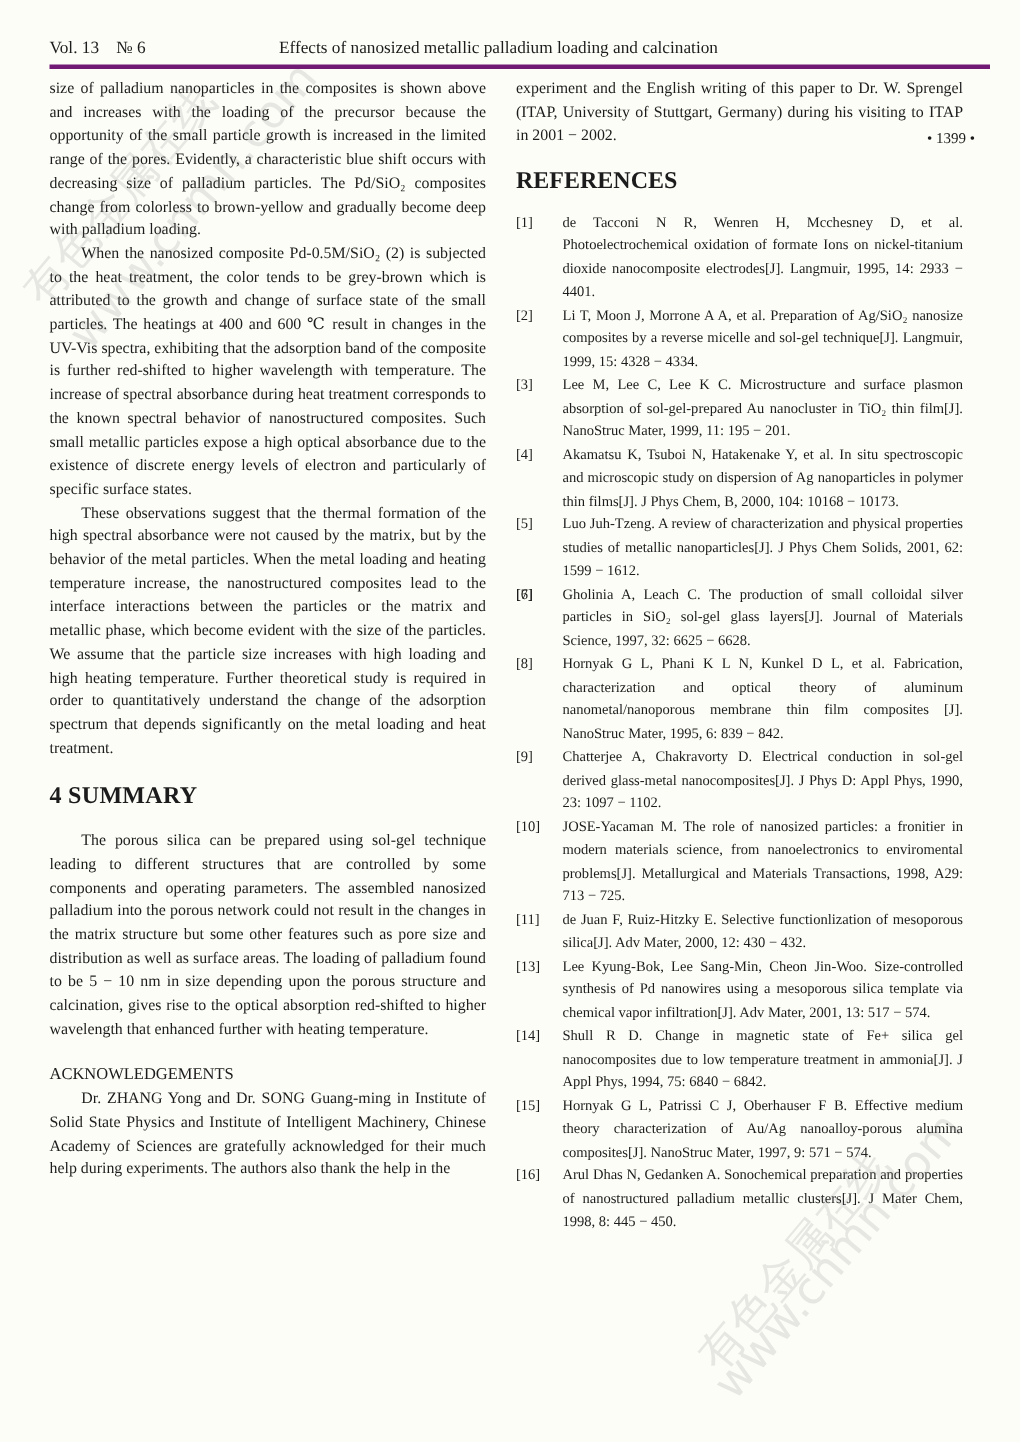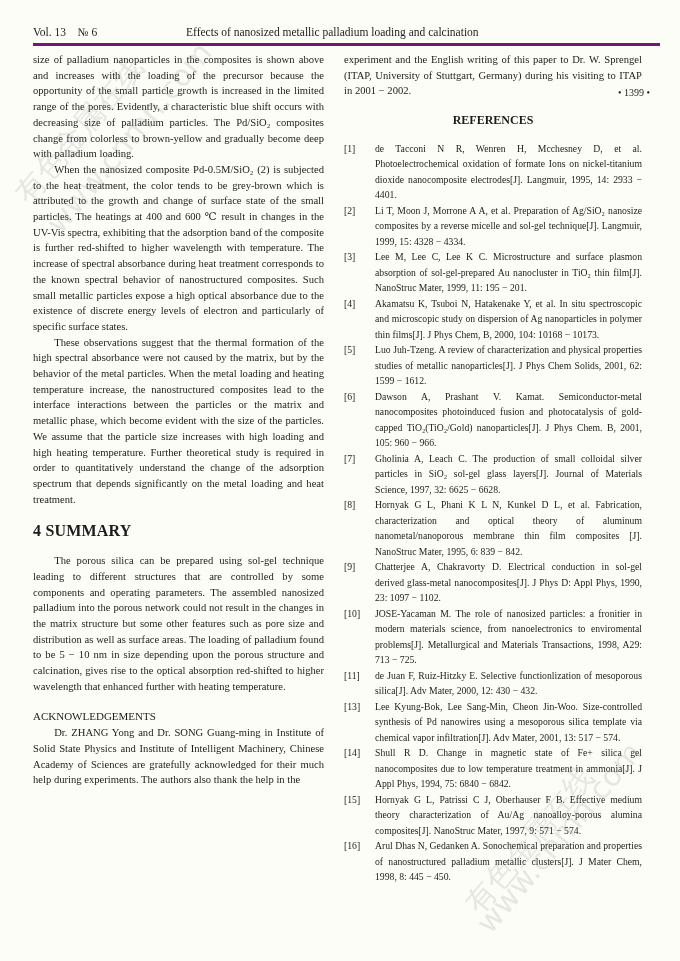--- a/index.html
+++ b/index.html
@@ -14,21 +14,21 @@
   .header .vol { position: absolute; left: 0; top: 1px; }
   .header .title { position: absolute; left: 153px; top: 1px; }
   .header .page { position: absolute; right: 10px; top: 14px; font-size: 10px; margin-top: 48px; }
   .col { position: absolute; top: 52px; font-size: 10.6px; line-height: 15.7px; text-align: justify; }
   .left { left: 33px; width: 291px; }
   .right { left: 344px; width: 298px; }
   .col p { margin: 0; }
   .indent { text-indent: 2em; }
   .h-sec { font-weight: bold; font-size: 16px; margin: 12px 0 14px 0; letter-spacing: 0.2px; }
   .h-ack { font-weight: normal; font-size: 11px; margin: 15px 0 0 0; }
-  .h-ref { font-weight: bold; font-size: 12px; text-align: center; margin: 14px 0 12px 0; }
+  .h-ref { font-weight: bold; font-size: 16px; margin: 14px 0 12px 0; }
   .ref { position: relative; padding-left: 31px; font-size: 9.7px; line-height: 15.5px; text-align: justify; }
   .ref .num { position: absolute; left: 0; top: 0; }
   .wm { position: absolute; color: rgba(130,130,130,0.18); font-size: 34px; pointer-events: none; white-space: nowrap; font-family: "DejaVu Sans", sans-serif; }
 </style>
 </head>
 <body>
 
 <div class="header">
   <span class="vol"><span>Vol. 13</span>&nbsp;&nbsp;&nbsp;&nbsp;<span>№ 6</span></span>
   <span class="title">Effects of nanosized metallic palladium loading and calcination</span>
@@ -47,21 +47,21 @@
 
 <div class="col right">
   <p>experiment and the English writing of this paper to Dr. W. Sprengel (ITAP, University of Stuttgart, Germany) during his visiting to ITAP in 2001 − 2002.</p>
   <div class="h-ref">REFERENCES</div>
   <div id="ref-list">
     <div class="ref"><span class="num">[1]</span><span>de Tacconi N R, Wenren H, Mcchesney D, et al. Photoelectrochemical oxidation of formate Ions on nickel-titanium dioxide nanocomposite electrodes[J]. Langmuir, 1995, 14: 2933 − 4401.</span></div>
     <div class="ref"><span class="num">[2]</span><span>Li T, Moon J, Morrone A A, et al. Preparation of Ag/SiO₂ nanosize composites by a reverse micelle and sol-gel technique[J]. Langmuir, 1999, 15: 4328 − 4334.</span></div>
     <div class="ref"><span class="num">[3]</span><span>Lee M, Lee C, Lee K C. Microstructure and surface plasmon absorption of sol-gel-prepared Au nanocluster in TiO₂ thin film[J]. NanoStruc Mater, 1999, 11: 195 − 201.</span></div>
     <div class="ref"><span class="num">[4]</span><span>Akamatsu K, Tsuboi N, Hatakenake Y, et al. In situ spectroscopic and microscopic study on dispersion of Ag nanoparticles in polymer thin films[J]. J Phys Chem, B, 2000, 104: 10168 − 10173.</span></div>
     <div class="ref"><span class="num">[5]</span><span>Luo Juh-Tzeng. A review of characterization and physical properties studies of metallic nanoparticles[J]. J Phys Chem Solids, 2001, 62: 1599 − 1612.</span></div>
-    <div class="ref"><span class="num">[6]</span><span>Dawson A, Prashant V. Kamat. Semiconductor-metal nanocomposites photoinduced fusion and photocatalysis of gold-capped TiO₂(TiO₂/Gold) nanoparticles[J]. J Phys Chem. B, 2001, 105: 960 − 966.</span></div>
+    <div class="ref"><span class="num">[6]</span></div>
     <div class="ref"><span class="num">[7]</span><span>Gholinia A, Leach C. The production of small colloidal silver particles in SiO₂ sol-gel glass layers[J]. Journal of Materials Science, 1997, 32: 6625 − 6628.</span></div>
     <div class="ref"><span class="num">[8]</span><span>Hornyak G L, Phani K L N, Kunkel D L, et al. Fabrication, characterization and optical theory of aluminum nanometal/nanoporous membrane thin film composites [J]. NanoStruc Mater, 1995, 6: 839 − 842.</span></div>
     <div class="ref"><span class="num">[9]</span><span>Chatterjee A, Chakravorty D. Electrical conduction in sol-gel derived glass-metal nanocomposites[J]. J Phys D: Appl Phys, 1990, 23: 1097 − 1102.</span></div>
     <div class="ref"><span class="num">[10]</span><span>JOSE-Yacaman M. The role of nanosized particles: a fronitier in modern materials science, from nanoelectronics to enviromental problems[J]. Metallurgical and Materials Transactions, 1998, A29: 713 − 725.</span></div>
     <div class="ref"><span class="num">[11]</span><span>de Juan F, Ruiz-Hitzky E. Selective functionlization of mesoporous silica[J]. Adv Mater, 2000, 12: 430 − 432.</span></div>
     <div class="ref"><span class="num">[13]</span><span>Lee Kyung-Bok, Lee Sang-Min, Cheon Jin-Woo. Size-controlled synthesis of Pd nanowires using a mesoporous silica template via chemical vapor infiltration[J]. Adv Mater, 2001, 13: 517 − 574.</span></div>
     <div class="ref"><span class="num">[14]</span><span>Shull R D. Change in magnetic state of Fe+ silica gel nanocomposites due to low temperature treatment in ammonia[J]. J Appl Phys, 1994, 75: 6840 − 6842.</span></div>
     <div class="ref"><span class="num">[15]</span><span>Hornyak G L, Patrissi C J, Oberhauser F B. Effective medium theory characterization of Au/Ag nanoalloy-porous alumina composites[J]. NanoStruc Mater, 1997, 9: 571 − 574.</span></div>
     <div class="ref"><span class="num">[16]</span><span>Arul Dhas N, Gedanken A. Sonochemical preparation and properties of nanostructured palladium metallic clusters[J]. J Mater Chem, 1998, 8: 445 − 450.</span></div>
   </div>

